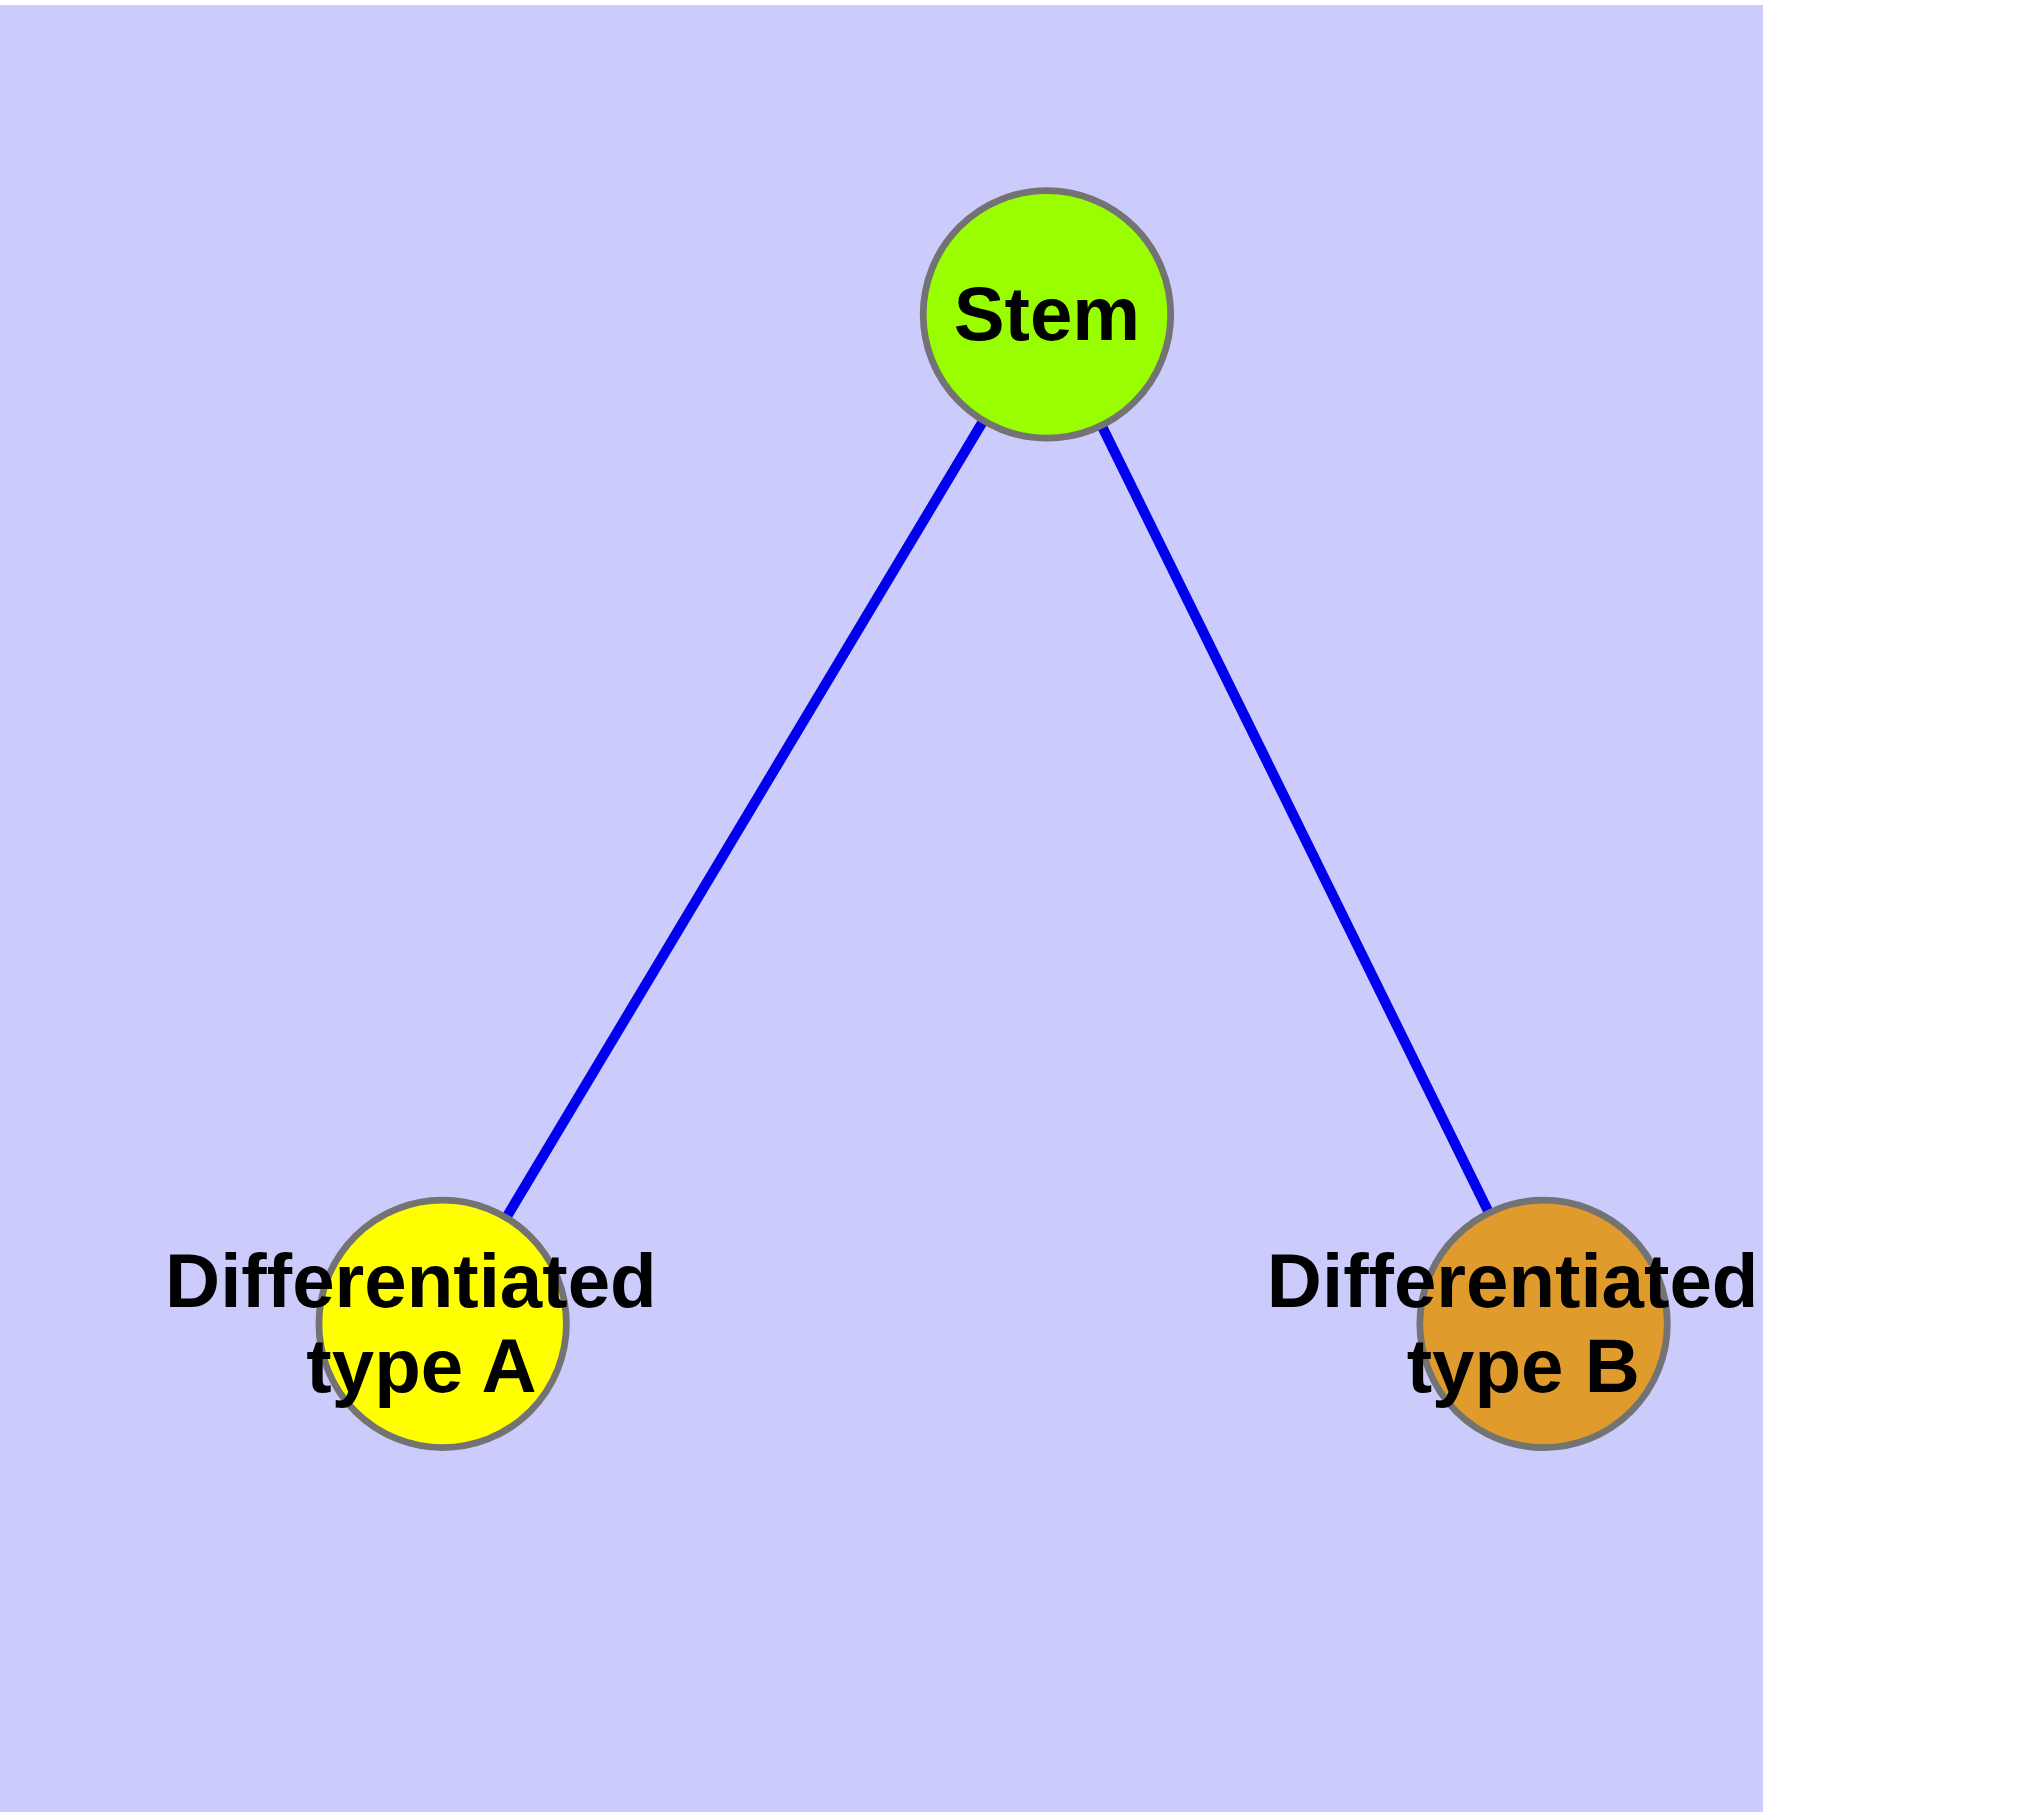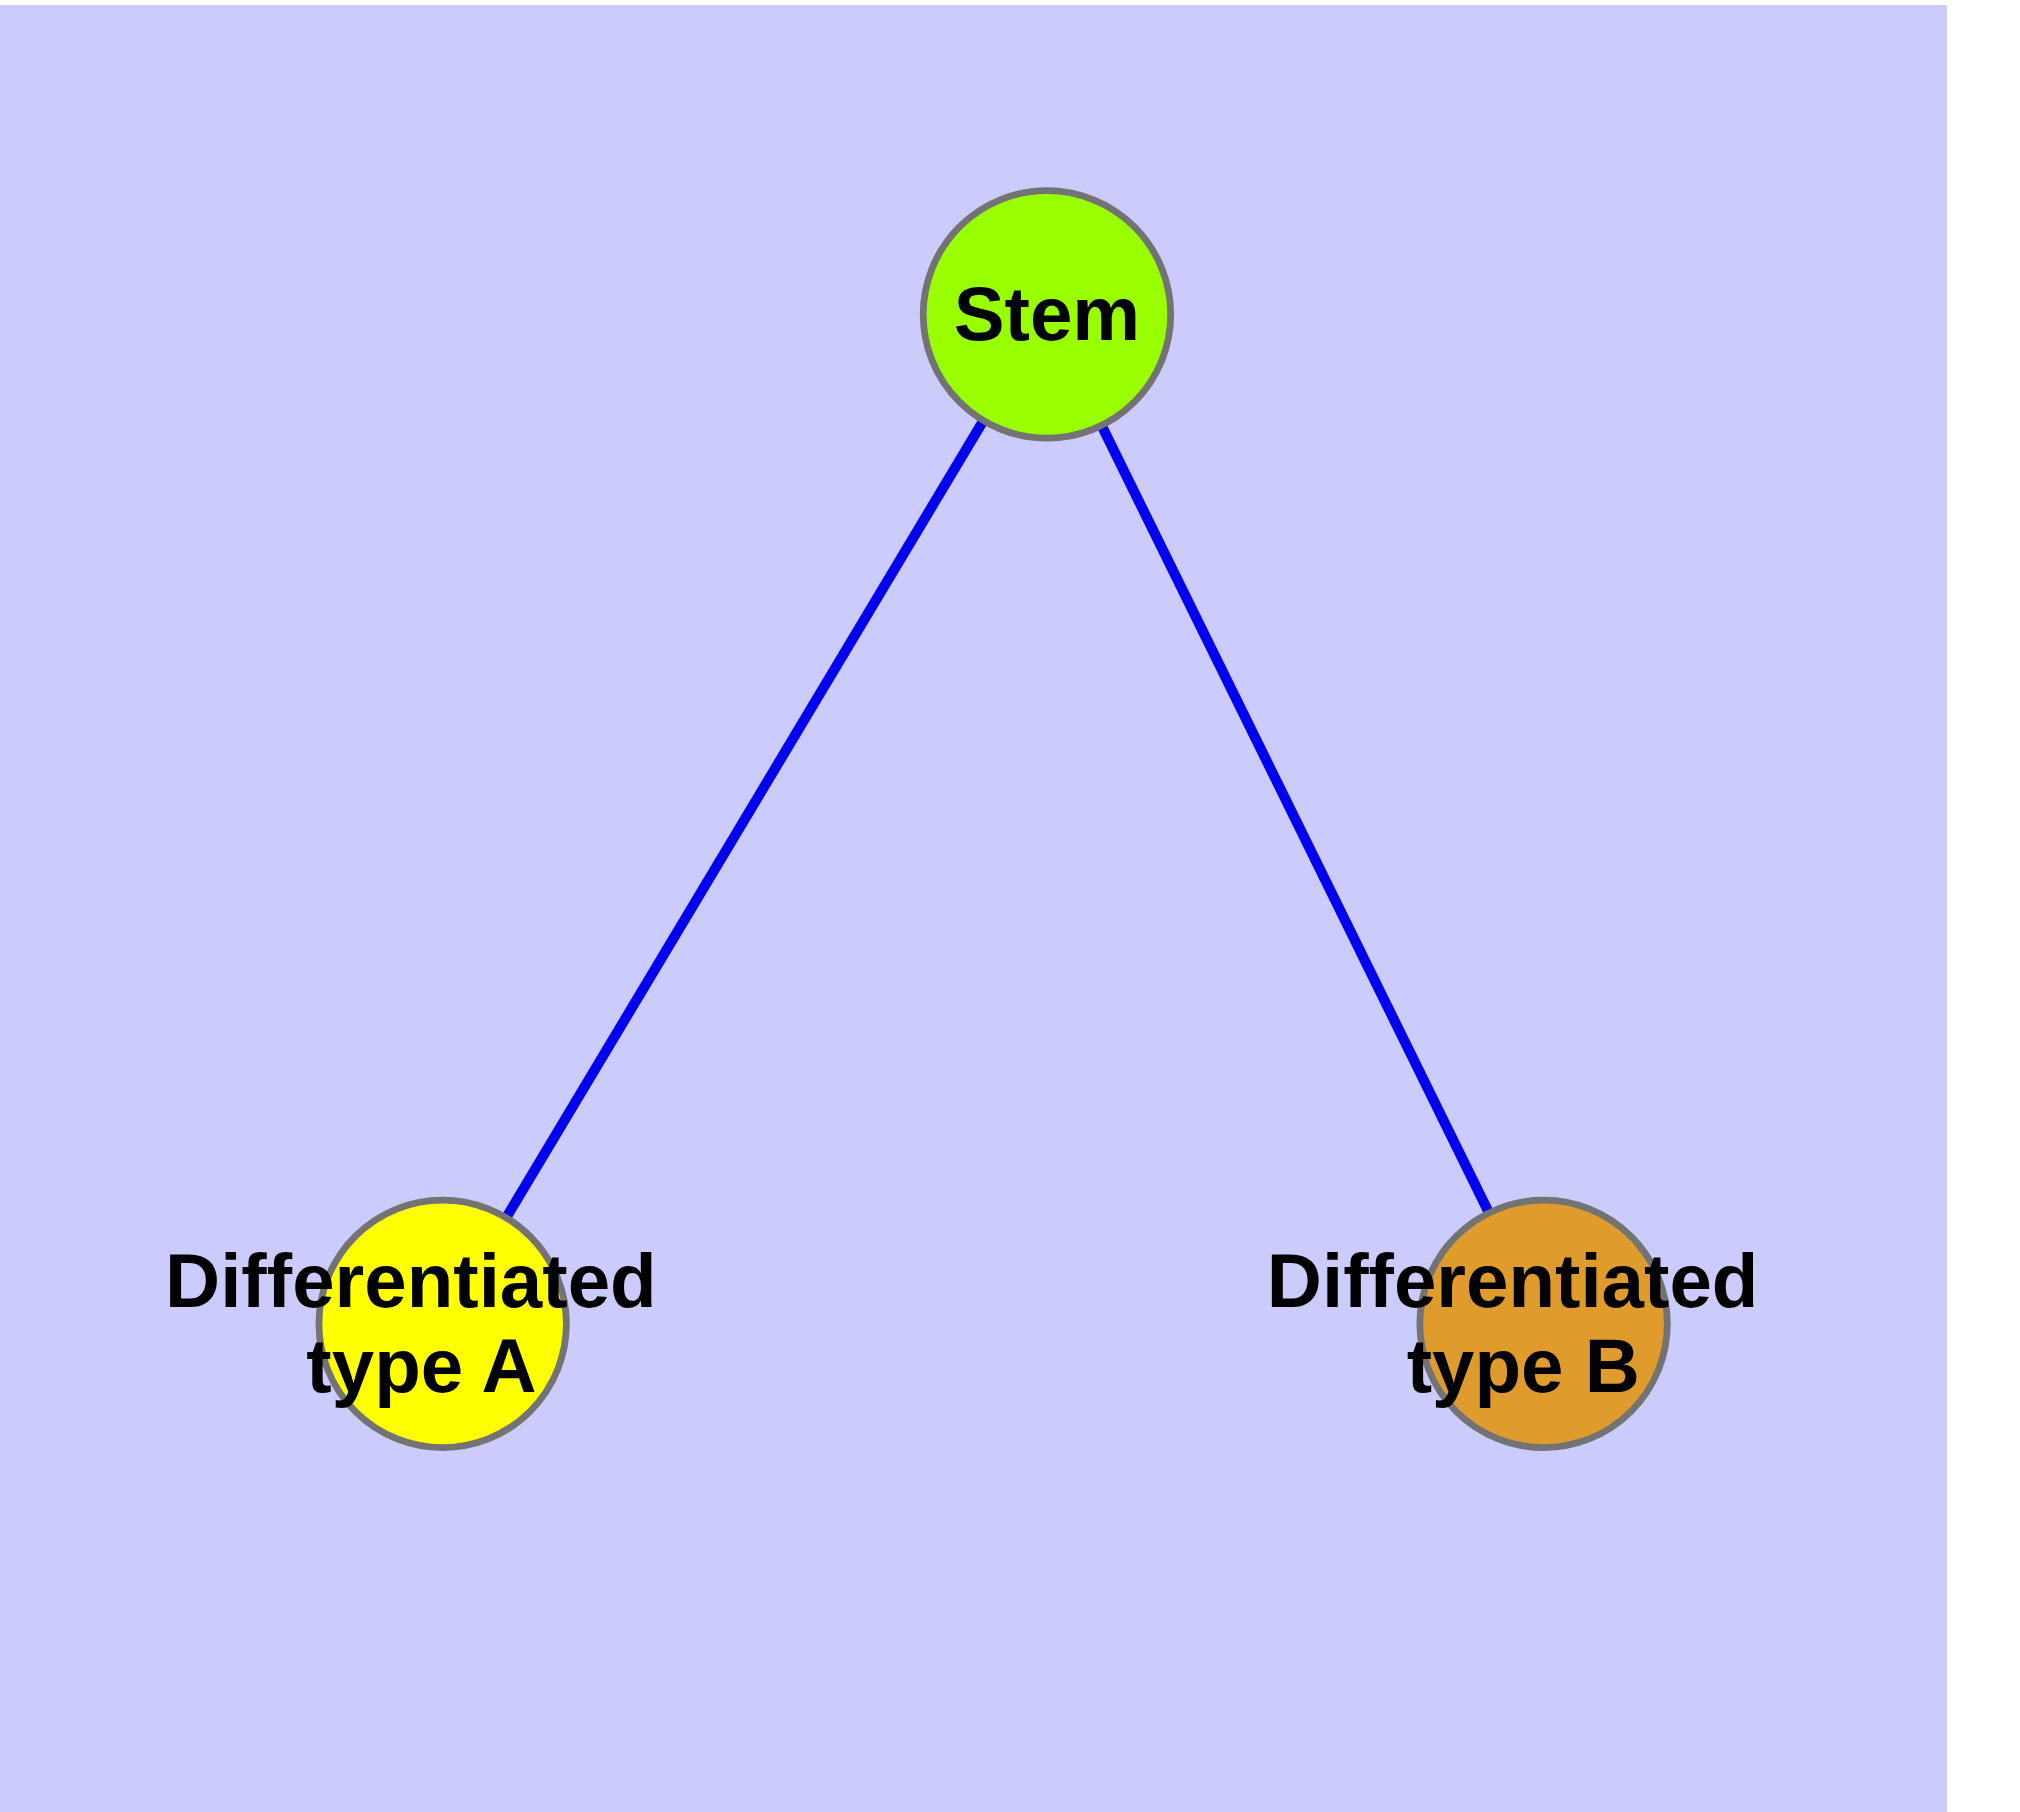--- a/index.html
+++ b/index.html
@@ -43,21 +43,21 @@
     font-family: "Liberation Sans", sans-serif;
     font-weight: bold;
     fill: #000000;
     text-anchor: middle;
     dominant-baseline: auto;
   }
 </style>
 </head>
 <body>
 
-<div id="graph-canvas" class="has-top-strip" style="width: 1947px; height: 1812px; background: rgb(204, 204, 252);">
+<div id="graph-canvas" class="has-top-strip" style="width: 1763px; height: 1812px; background: rgb(204, 204, 252);">
   <svg class="graph-svg" viewBox="0 0 2384 2138" xmlns="http://www.w3.org/2000/svg" style="width: 2021px; height: 1812px;">
 
     <g>
       <line id="edge-0" x1="1235" y1="371" x2="522" y2="1562" stroke="#0000ee" stroke-width="12" stroke-linecap="butt"></line>
       <line id="edge-1" x1="1235" y1="371" x2="1821" y2="1562" stroke="#0000ee" stroke-width="12" stroke-linecap="butt"></line>
     </g>
 
     <g>
       <circle id="node-circle-0" cx="1235" cy="371" r="146" fill="#99ff00" stroke="#737373" stroke-width="8"></circle>
       <circle id="node-circle-1" cx="522" cy="1562" r="146" fill="#ffff00" stroke="#737373" stroke-width="8"></circle>

